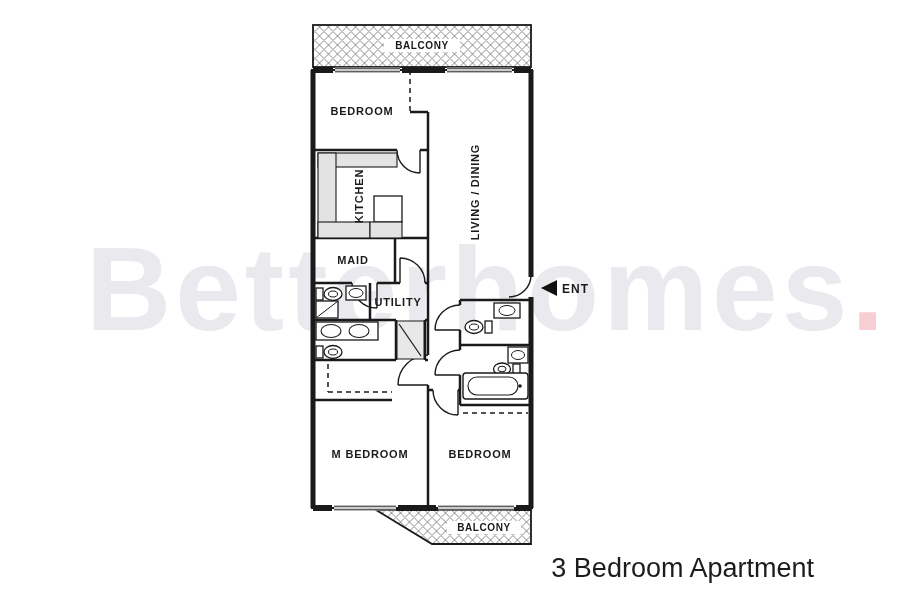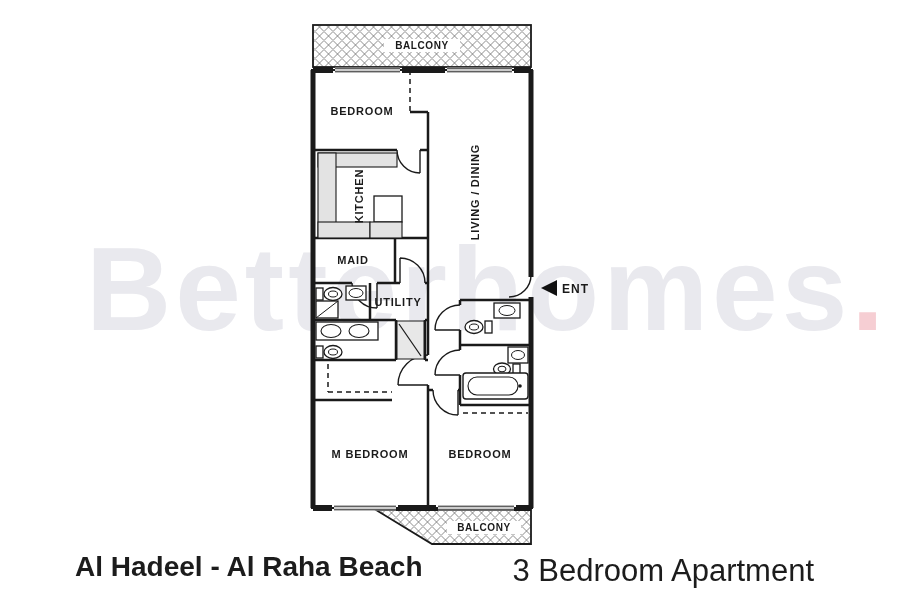--- a/index.html
+++ b/index.html
@@ -9,21 +9,21 @@
              line-height:1;letter-spacing:4px;color:#e9e9ee;white-space:nowrap;z-index:1;
              user-select:none;}
   #watermark .dot{color:#f6ced3;}
   #plan-svg{position:absolute;left:0;top:0;z-index:2;}
   #plan-svg text{font-family:"Liberation Sans",sans-serif;font-weight:700;fill:#1a1a1a;}
   .room-label{font-size:11px;letter-spacing:0.8px;}
   .balcony-label{font-size:10px;letter-spacing:0.6px;}
   .ent-label{font-size:12px;letter-spacing:1px;}
   #footer-left{position:absolute;left:75px;top:551px;font-size:28px;font-weight:700;
                color:#1c1c1c;z-index:3;}
-  #footer-right{position:absolute;right:86px;top:553px;font-size:31px;font-weight:400;
+  #footer-right{position:absolute;right:86px;top:553px;font-size:27px;font-weight:400;
                 color:#1c1c1c;z-index:3;}
 </style>
 </head>
 <body>
 
 <div id="stage">
 
   <div id="watermark"><span>Betterhomes</span><span class="dot">.</span></div>
 
   <svg id="plan-svg" width="900" height="600" viewBox="0 0 900 600">
@@ -195,16 +195,15 @@
       <text class="room-label" x="362" y="115" text-anchor="middle">BEDROOM</text>
       <text class="room-label" transform="translate(363,196) rotate(-90)" text-anchor="middle">KITCHEN</text>
       <text class="room-label" transform="translate(479,192) rotate(-90)" text-anchor="middle">LIVING / DINING</text>
       <text class="room-label" x="353" y="264" text-anchor="middle">MAID</text>
       <text class="room-label" x="398" y="306" text-anchor="middle">UTILITY</text>
       <text class="room-label" x="370" y="458" text-anchor="middle">M BEDROOM</text>
       <text class="room-label" x="480" y="458" text-anchor="middle">BEDROOM</text>
     </g>
   </svg>
 
-  <div id="footer-left">Al Hadeel - Al Raha Beach</div>
   <div id="footer-right">3 Bedroom Apartment</div>
 
 </div>
 
 </body></html>

